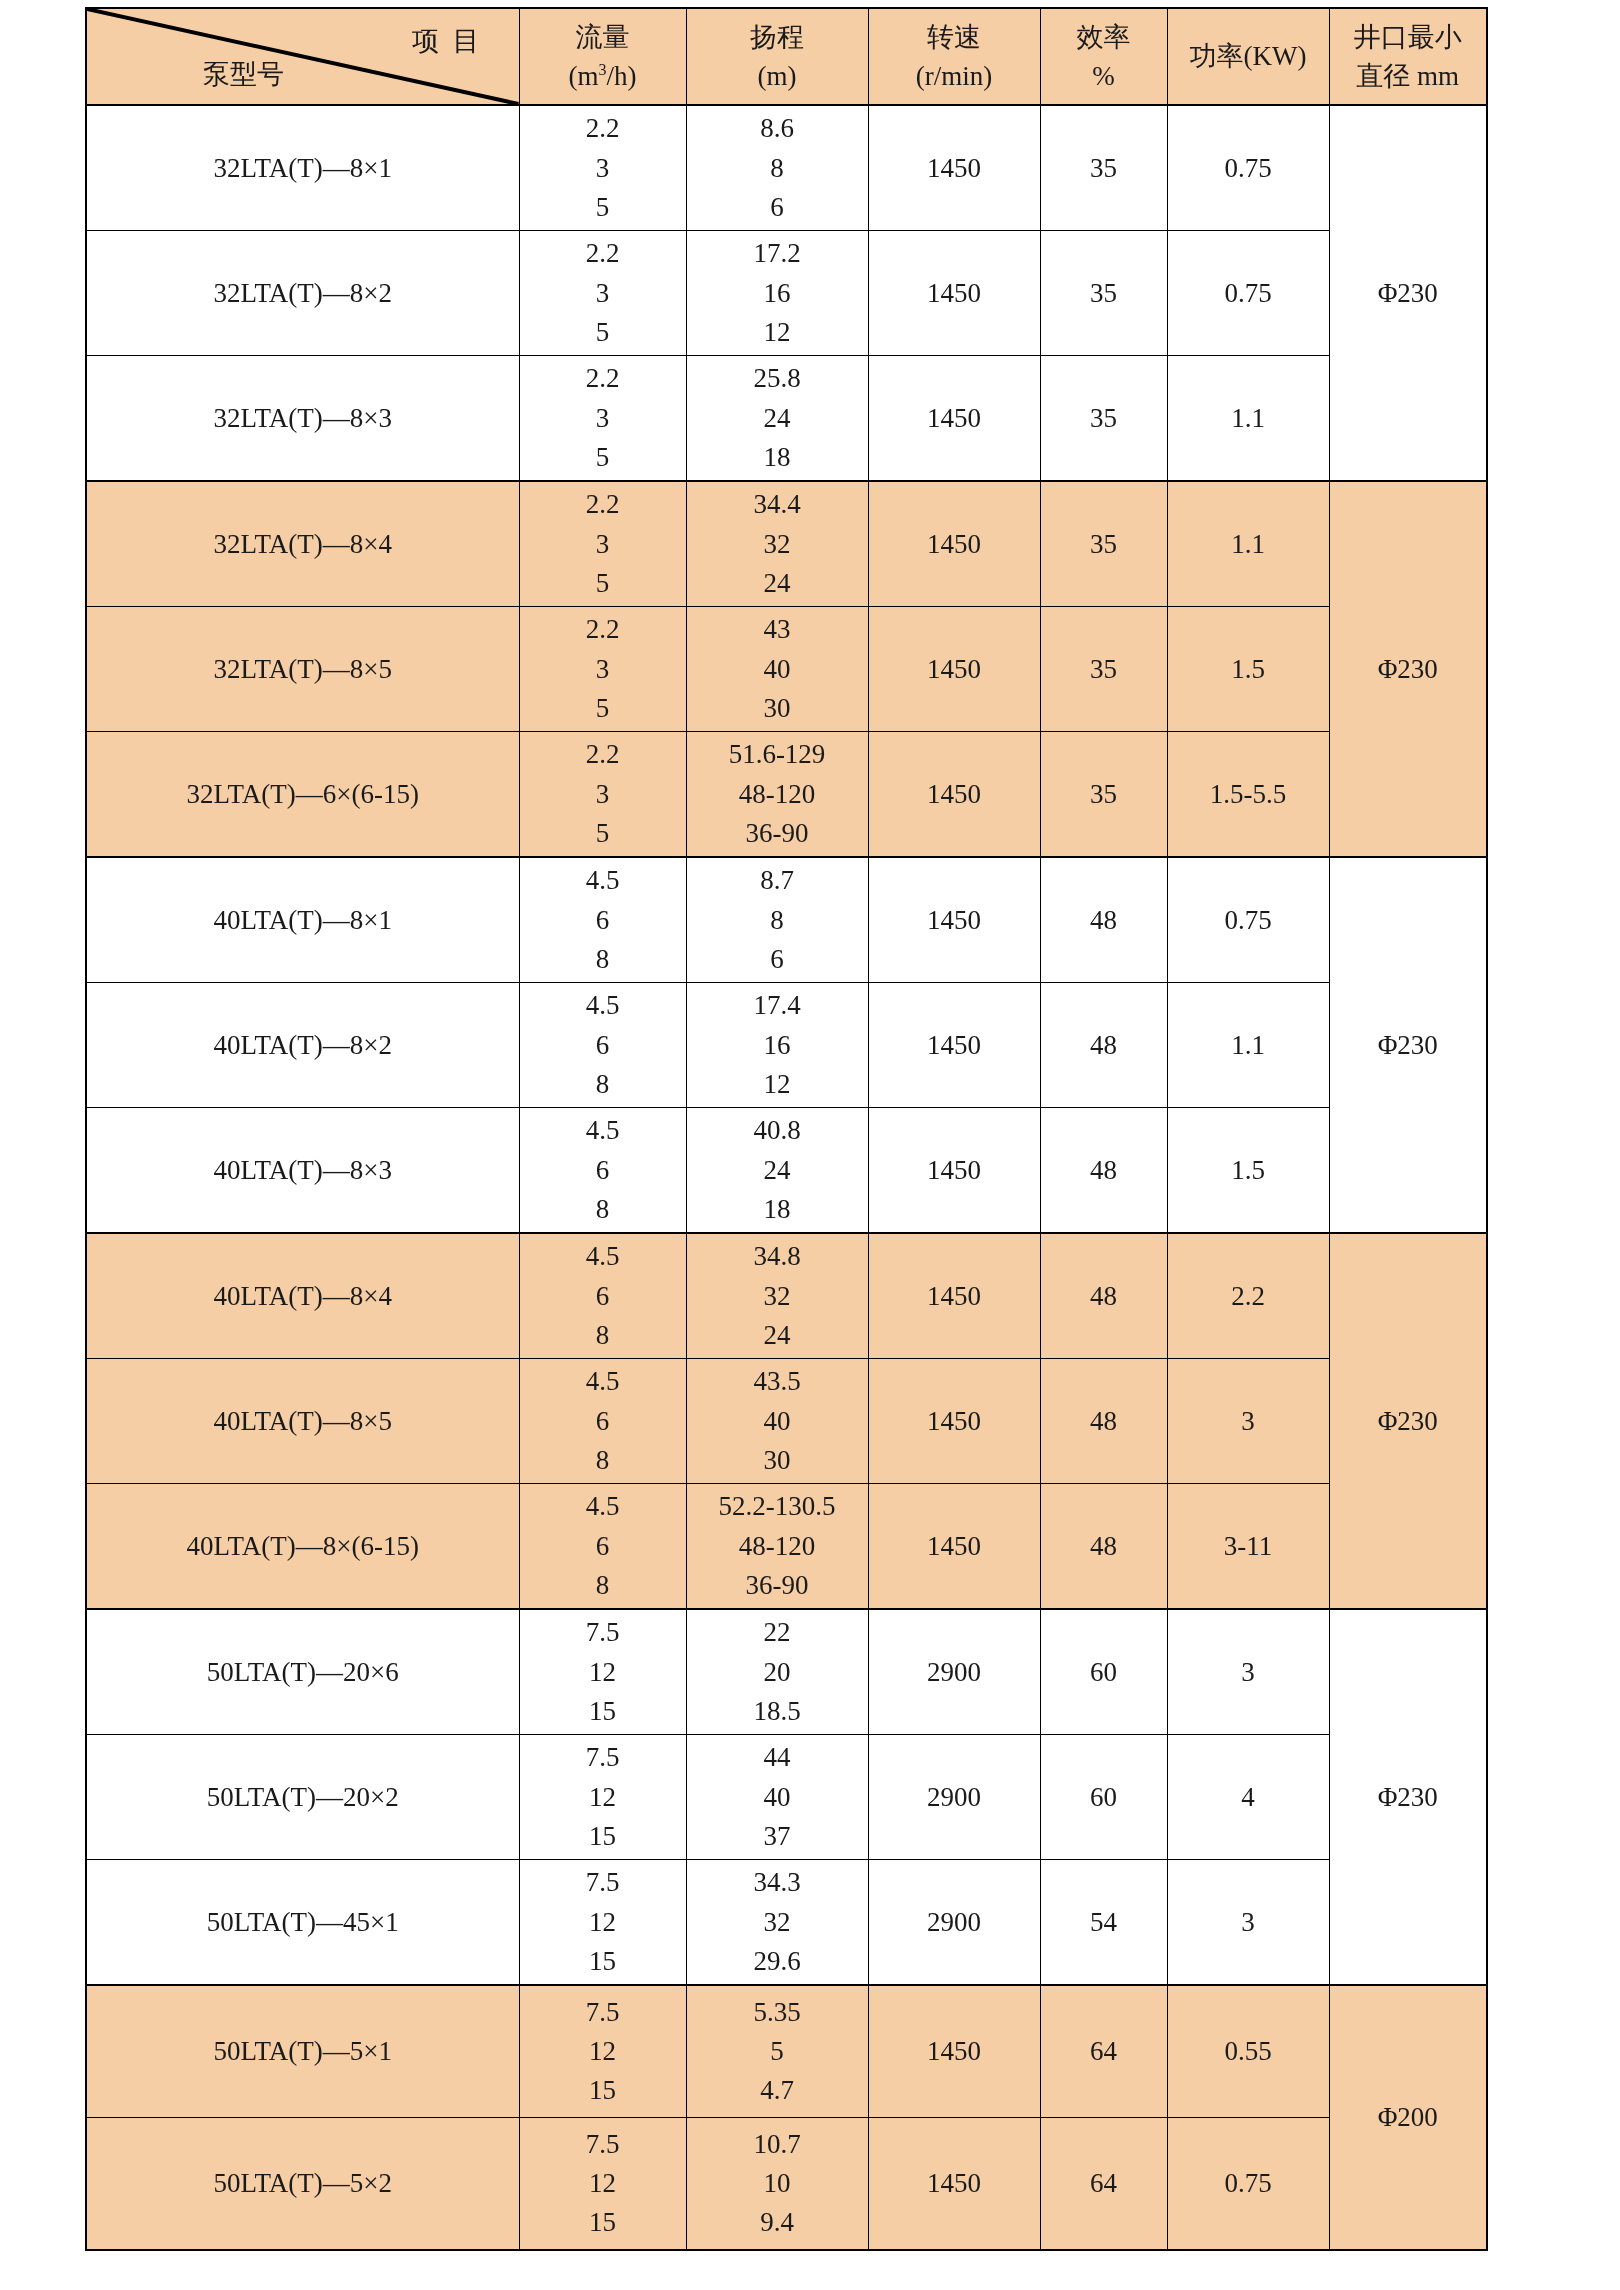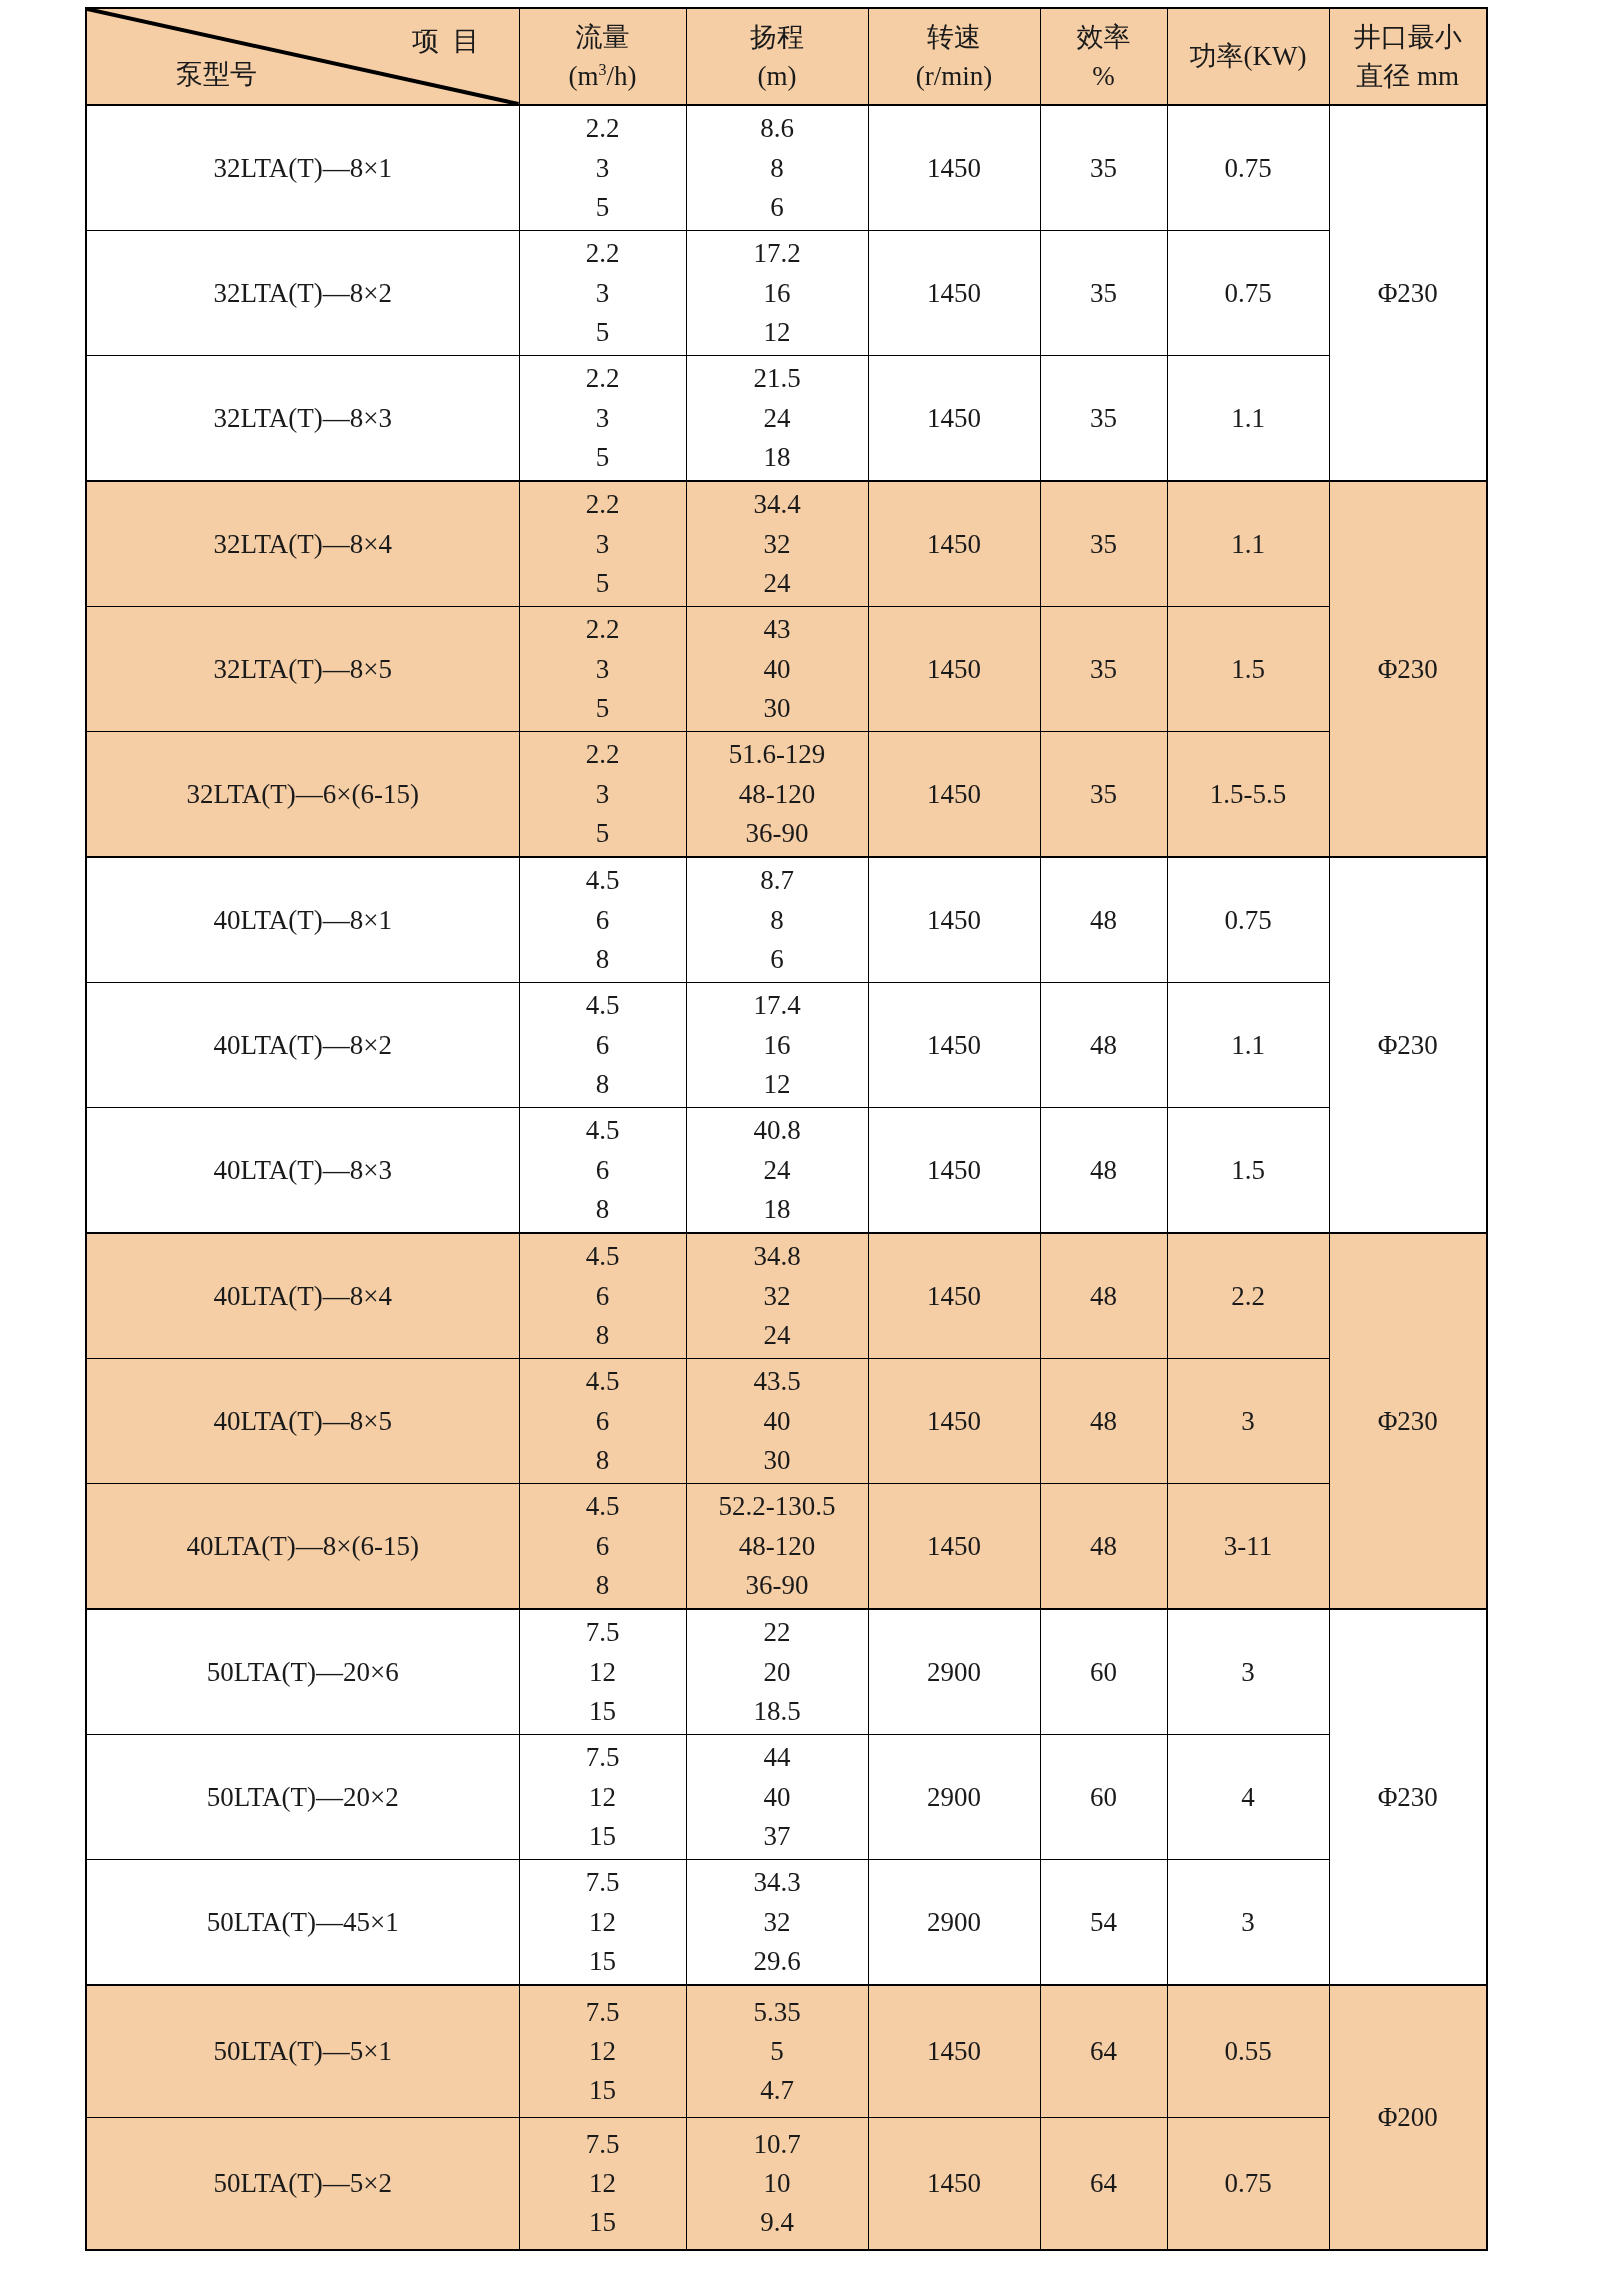--- a/index.html
+++ b/index.html
@@ -21,21 +21,21 @@
   thead th{height:95px;background:#F5CEA6;border-bottom-width:2.7px;margin-top:25px;}
   tbody td{height:124px;background:#ffffff;}
   tbody tr.tall td{height:131px;}
   tbody tr.shaded td{background:#F5CEA6;}
   tbody tr.group-start td{border-top-width:2.7px;}
   .multiline{white-space:pre-line;line-height:1.45;}
   th .hdr-line{line-height:1.45;white-space:pre-line;}
   th.diag{position:relative;}
   th.diag svg{position:absolute;left:0;top:0;width:100%;height:100%;display:block;}
   .diag-item{position:absolute;top:14.3px;right:39px;white-space:pre;}
-  .diag-model{position:absolute;left:89px;bottom:12.5px;white-space:pre;}
+  .diag-model{position:absolute;left:116px;bottom:12.5px;white-space:pre;}
   sup{font-size:16px;vertical-align:super;line-height:0;}
 </style>
 </head>
 <body>
 
 <table class="pump-table">
   <colgroup>
     <col style="width:433px">
     <col style="width:167px">
     <col style="width:182px">
@@ -102,21 +102,21 @@
 12</td>
         <td>1450</td>
         <td>35</td>
         <td>0.75</td>
       </tr>
       <tr>
         <td>32LTA(T)—8×3</td>
         <td class="multiline">2.2
 3
 5</td>
-        <td class="multiline">21.5
+        <td class="multiline">25.8
 24
 18</td>
         <td>1450</td>
         <td>35</td>
         <td>1.1</td>
       </tr>
       <tr class="group-start shaded">
         <td>32LTA(T)—8×4</td>
         <td class="multiline">2.2
 3

